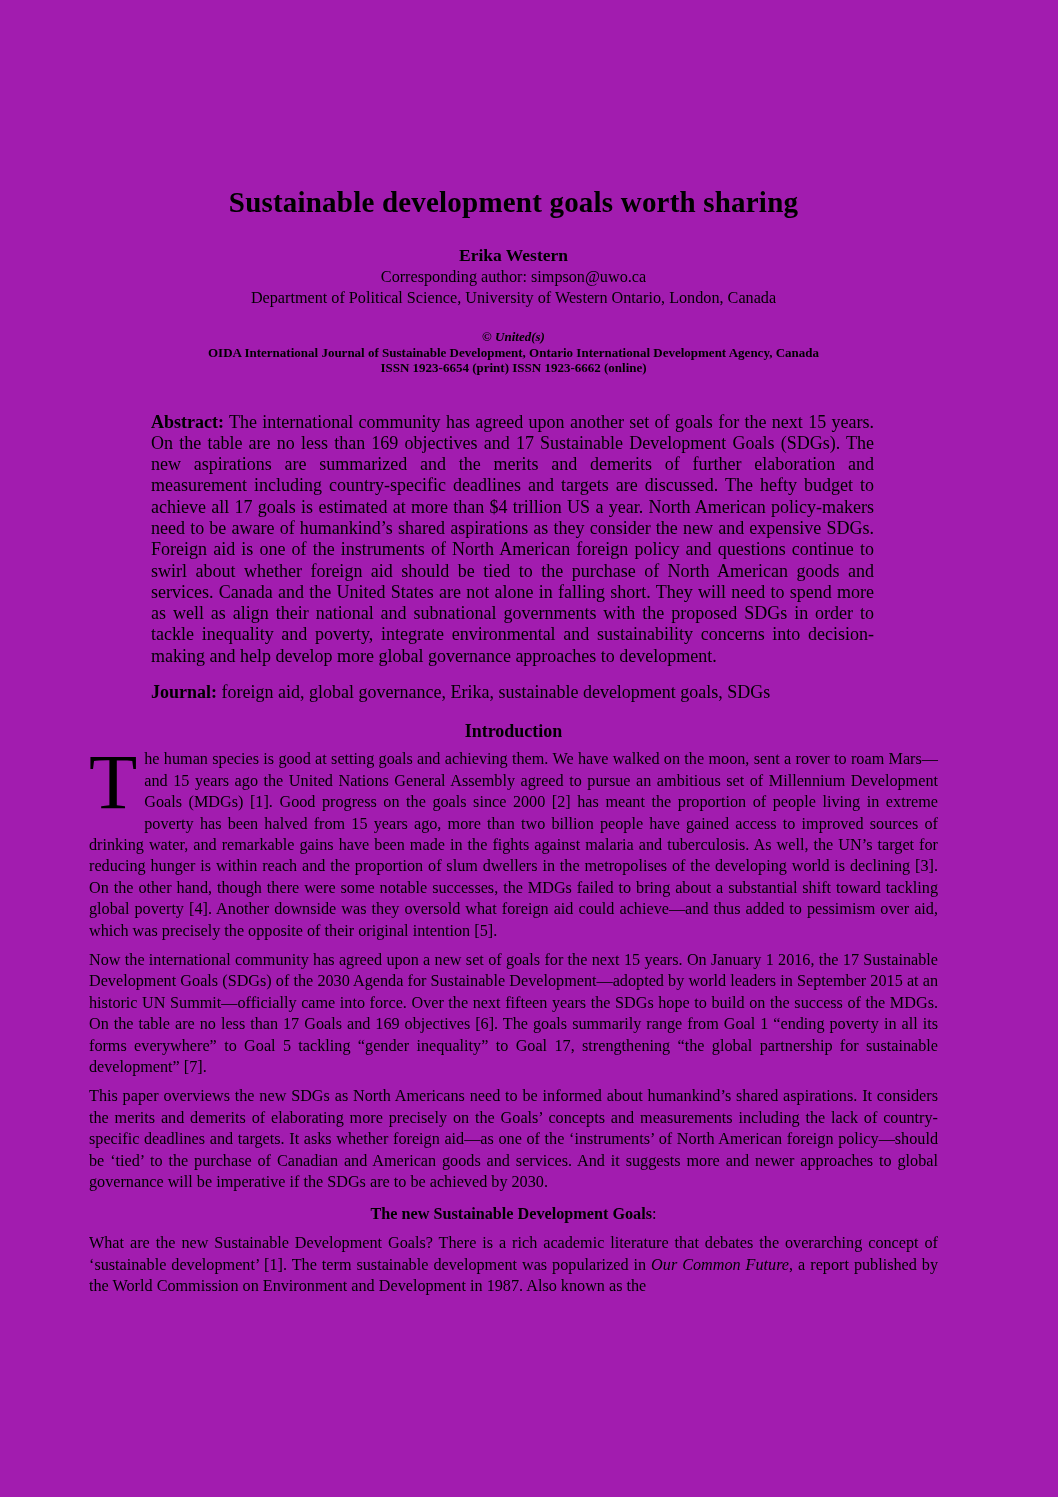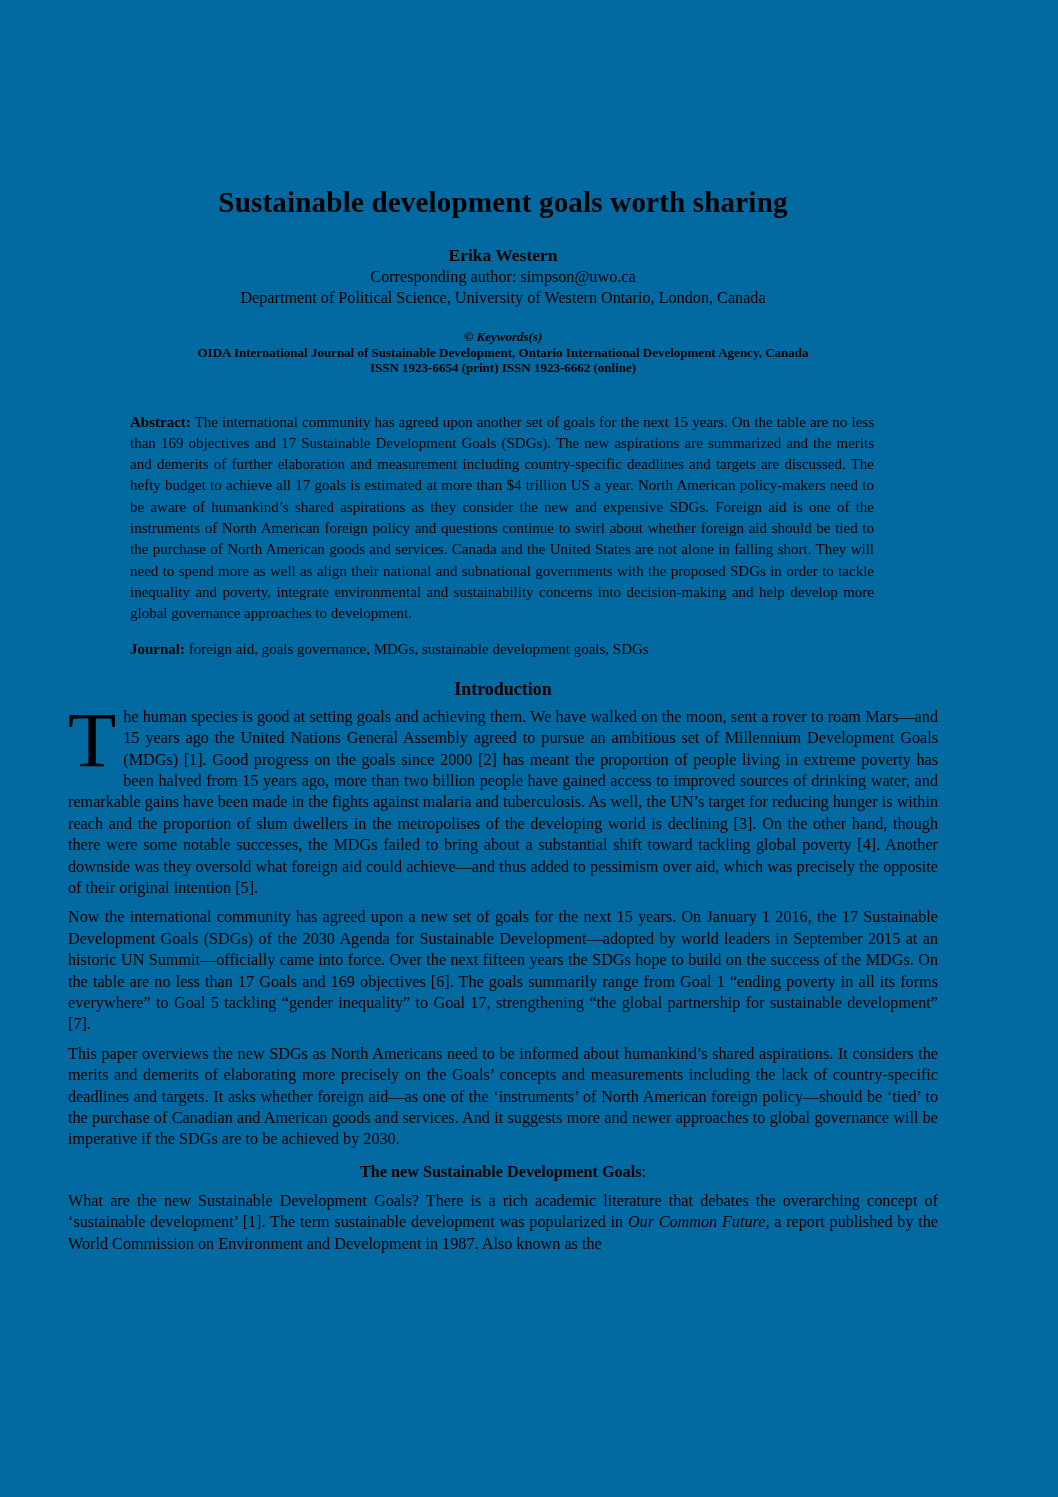--- a/index.html
+++ b/index.html
@@ -4,23 +4,23 @@
 <style>
   html, body {
     margin: 0;
     padding: 0;
     background: #ffffff;
   }
   .page {
     position: relative;
     width: 1058px;
     height: 1497px;
-    background: #0369a1;
+    background: #a21caf;
     box-sizing: border-box;
-    padding: 184px 120px 0 68px;
+    padding: 184px 120px 0 89px;
     font-family: "Liberation Serif", "DejaVu Serif", serif;
     color: #000000;
     overflow: hidden;
   }
   .title {
     font-size: 29px;
     font-weight: bold;
     text-align: center;
     margin: 0 0 24px 0;
     line-height: 36px;
@@ -44,21 +44,21 @@
     font-size: 13px;
     font-weight: bold;
     text-align: center;
     line-height: 15.5px;
   }
   .imprint .copyright {
     font-style: italic;
   }
   .abstract, .keywords {
     margin: 0 64px 0 62px;
-    font-size: 15px;
+    font-size: 18px;
     line-height: 21.3px;
   }
   .abstract {
     margin-top: 36px;
     text-align: justify;
   }
   .keywords {
     margin-top: 15px;
     text-align: left;
   }
@@ -102,28 +102,28 @@
 
 <div class="page">
 
   <h1 class="title">Sustainable development goals worth sharing</h1>
 
   <div class="author">Erika Western</div>
   <div class="affiliation">Corresponding author: simpson@uwo.ca</div>
   <div class="affiliation">Department of Political Science, University of Western Ontario, London, Canada</div>
 
   <div class="imprint">
-    <div class="copyright">© Keywords(s)</div>
+    <div class="copyright">© United(s)</div>
     <div>OIDA International Journal of Sustainable Development, Ontario International Development Agency, Canada</div>
     <div>ISSN 1923-6654 (print) ISSN 1923-6662 (online)</div>
   </div>
 
   <p class="abstract"><b>Abstract:</b><span> The international community has agreed upon another set of goals for the next 15 years. On the table are no less than 169 objectives and 17 Sustainable Development Goals (SDGs). The new aspirations are summarized and the merits and demerits of further elaboration and measurement including country-specific deadlines and targets are discussed. The hefty budget to achieve all 17 goals is estimated at more than $4 trillion US a year. North American policy-makers need to be aware of humankind’s shared aspirations as they consider the new and expensive SDGs. Foreign aid is one of the instruments of North American foreign policy and questions continue to swirl about whether foreign aid should be tied to the purchase of North American goods and services. Canada and the United States are not alone in falling short. They will need to spend more as well as align their national and subnational governments with the proposed SDGs in order to tackle inequality and poverty, integrate environmental and sustainability concerns into decision-making and help develop more global governance approaches to development.</span></p>
 
-  <p class="keywords"><b>Journal:</b><span> foreign aid, goals governance, MDGs, sustainable development goals, SDGs</span></p>
+  <p class="keywords"><b>Journal:</b><span> foreign aid, global governance, Erika, sustainable development goals, SDGs</span></p>
 
   <h2 class="center-heading">Introduction</h2>
 
   <p class="body first"><span class="dropcap">T</span><span>he human species is good at setting goals and achieving them. We have walked on the moon, sent a rover to roam Mars—and 15 years ago the United Nations General Assembly agreed to pursue an ambitious set of Millennium Development Goals (MDGs) [1]. Good progress on the goals since 2000 [2] has meant the proportion of people living in extreme poverty has been halved from 15 years ago, more than two billion people have gained access to improved sources of drinking water, and remarkable gains have been made in the fights against malaria and tuberculosis. As well, the UN’s target for reducing hunger is within reach and the proportion of slum dwellers in the metropolises of the developing world is declining [3]. On the other hand, though there were some notable successes, the MDGs failed to bring about a substantial shift toward tackling global poverty [4]. Another downside was they oversold what foreign aid could achieve—and thus added to pessimism over aid, which was precisely the opposite of their original intention [5].</span></p>
 
   <p class="body">Now the international community has agreed upon a new set of goals for the next 15 years. On January 1 2016, the 17 Sustainable Development Goals (SDGs) of the 2030 Agenda for Sustainable Development—adopted by world leaders in September 2015 at an historic UN Summit—officially came into force. Over the next fifteen years the SDGs hope to build on the success of the MDGs. On the table are no less than 17 Goals and 169 objectives [6]. The goals summarily range from Goal 1 “ending poverty in all its forms everywhere” to Goal 5 tackling “gender inequality” to Goal 17, strengthening “the global partnership for sustainable development” [7].</p>
 
   <p class="body">This paper overviews the new SDGs as North Americans need to be informed about humankind’s shared aspirations. It considers the merits and demerits of elaborating more precisely on the Goals’ concepts and measurements including the lack of country-specific deadlines and targets. It asks whether foreign aid—as one of the ‘instruments’ of North American foreign policy—should be ‘tied’ to the purchase of Canadian and American goods and services. And it suggests more and newer approaches to global governance will be imperative if the SDGs are to be achieved by 2030.</p>
 
   <h3 class="left-heading"><span>The new Sustainable Development Goals</span><span class="colon">:</span></h3>

